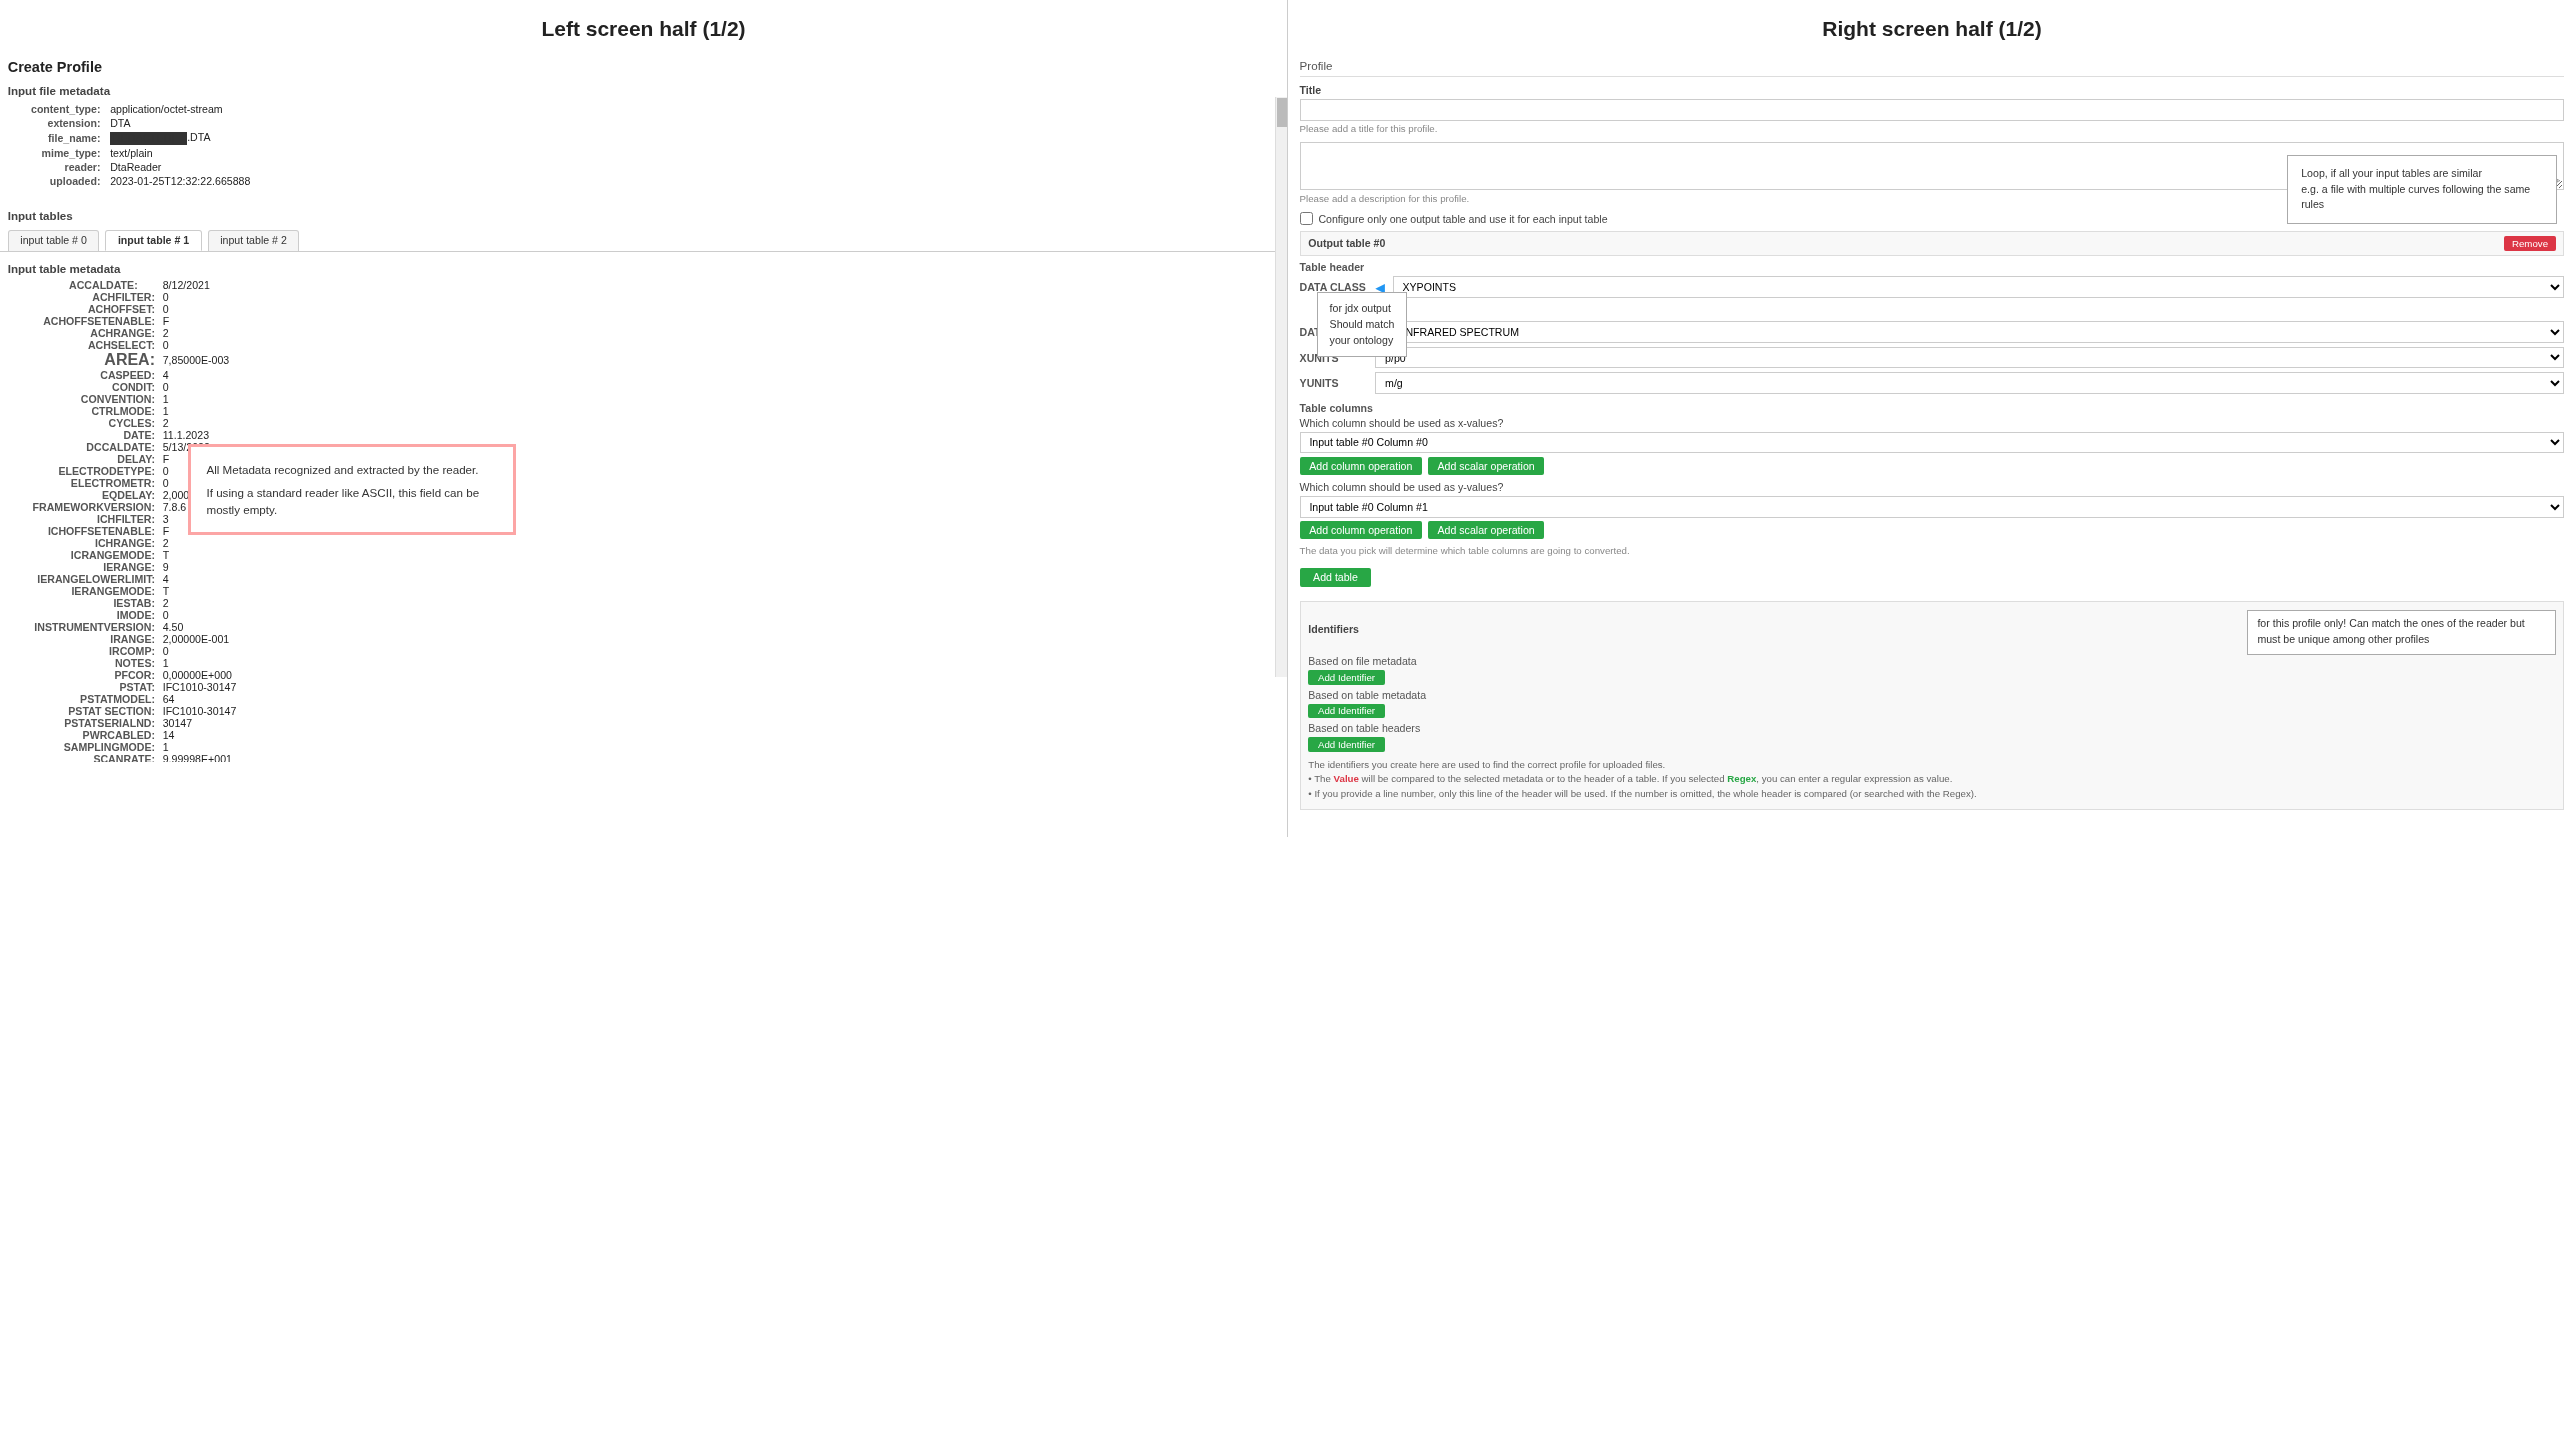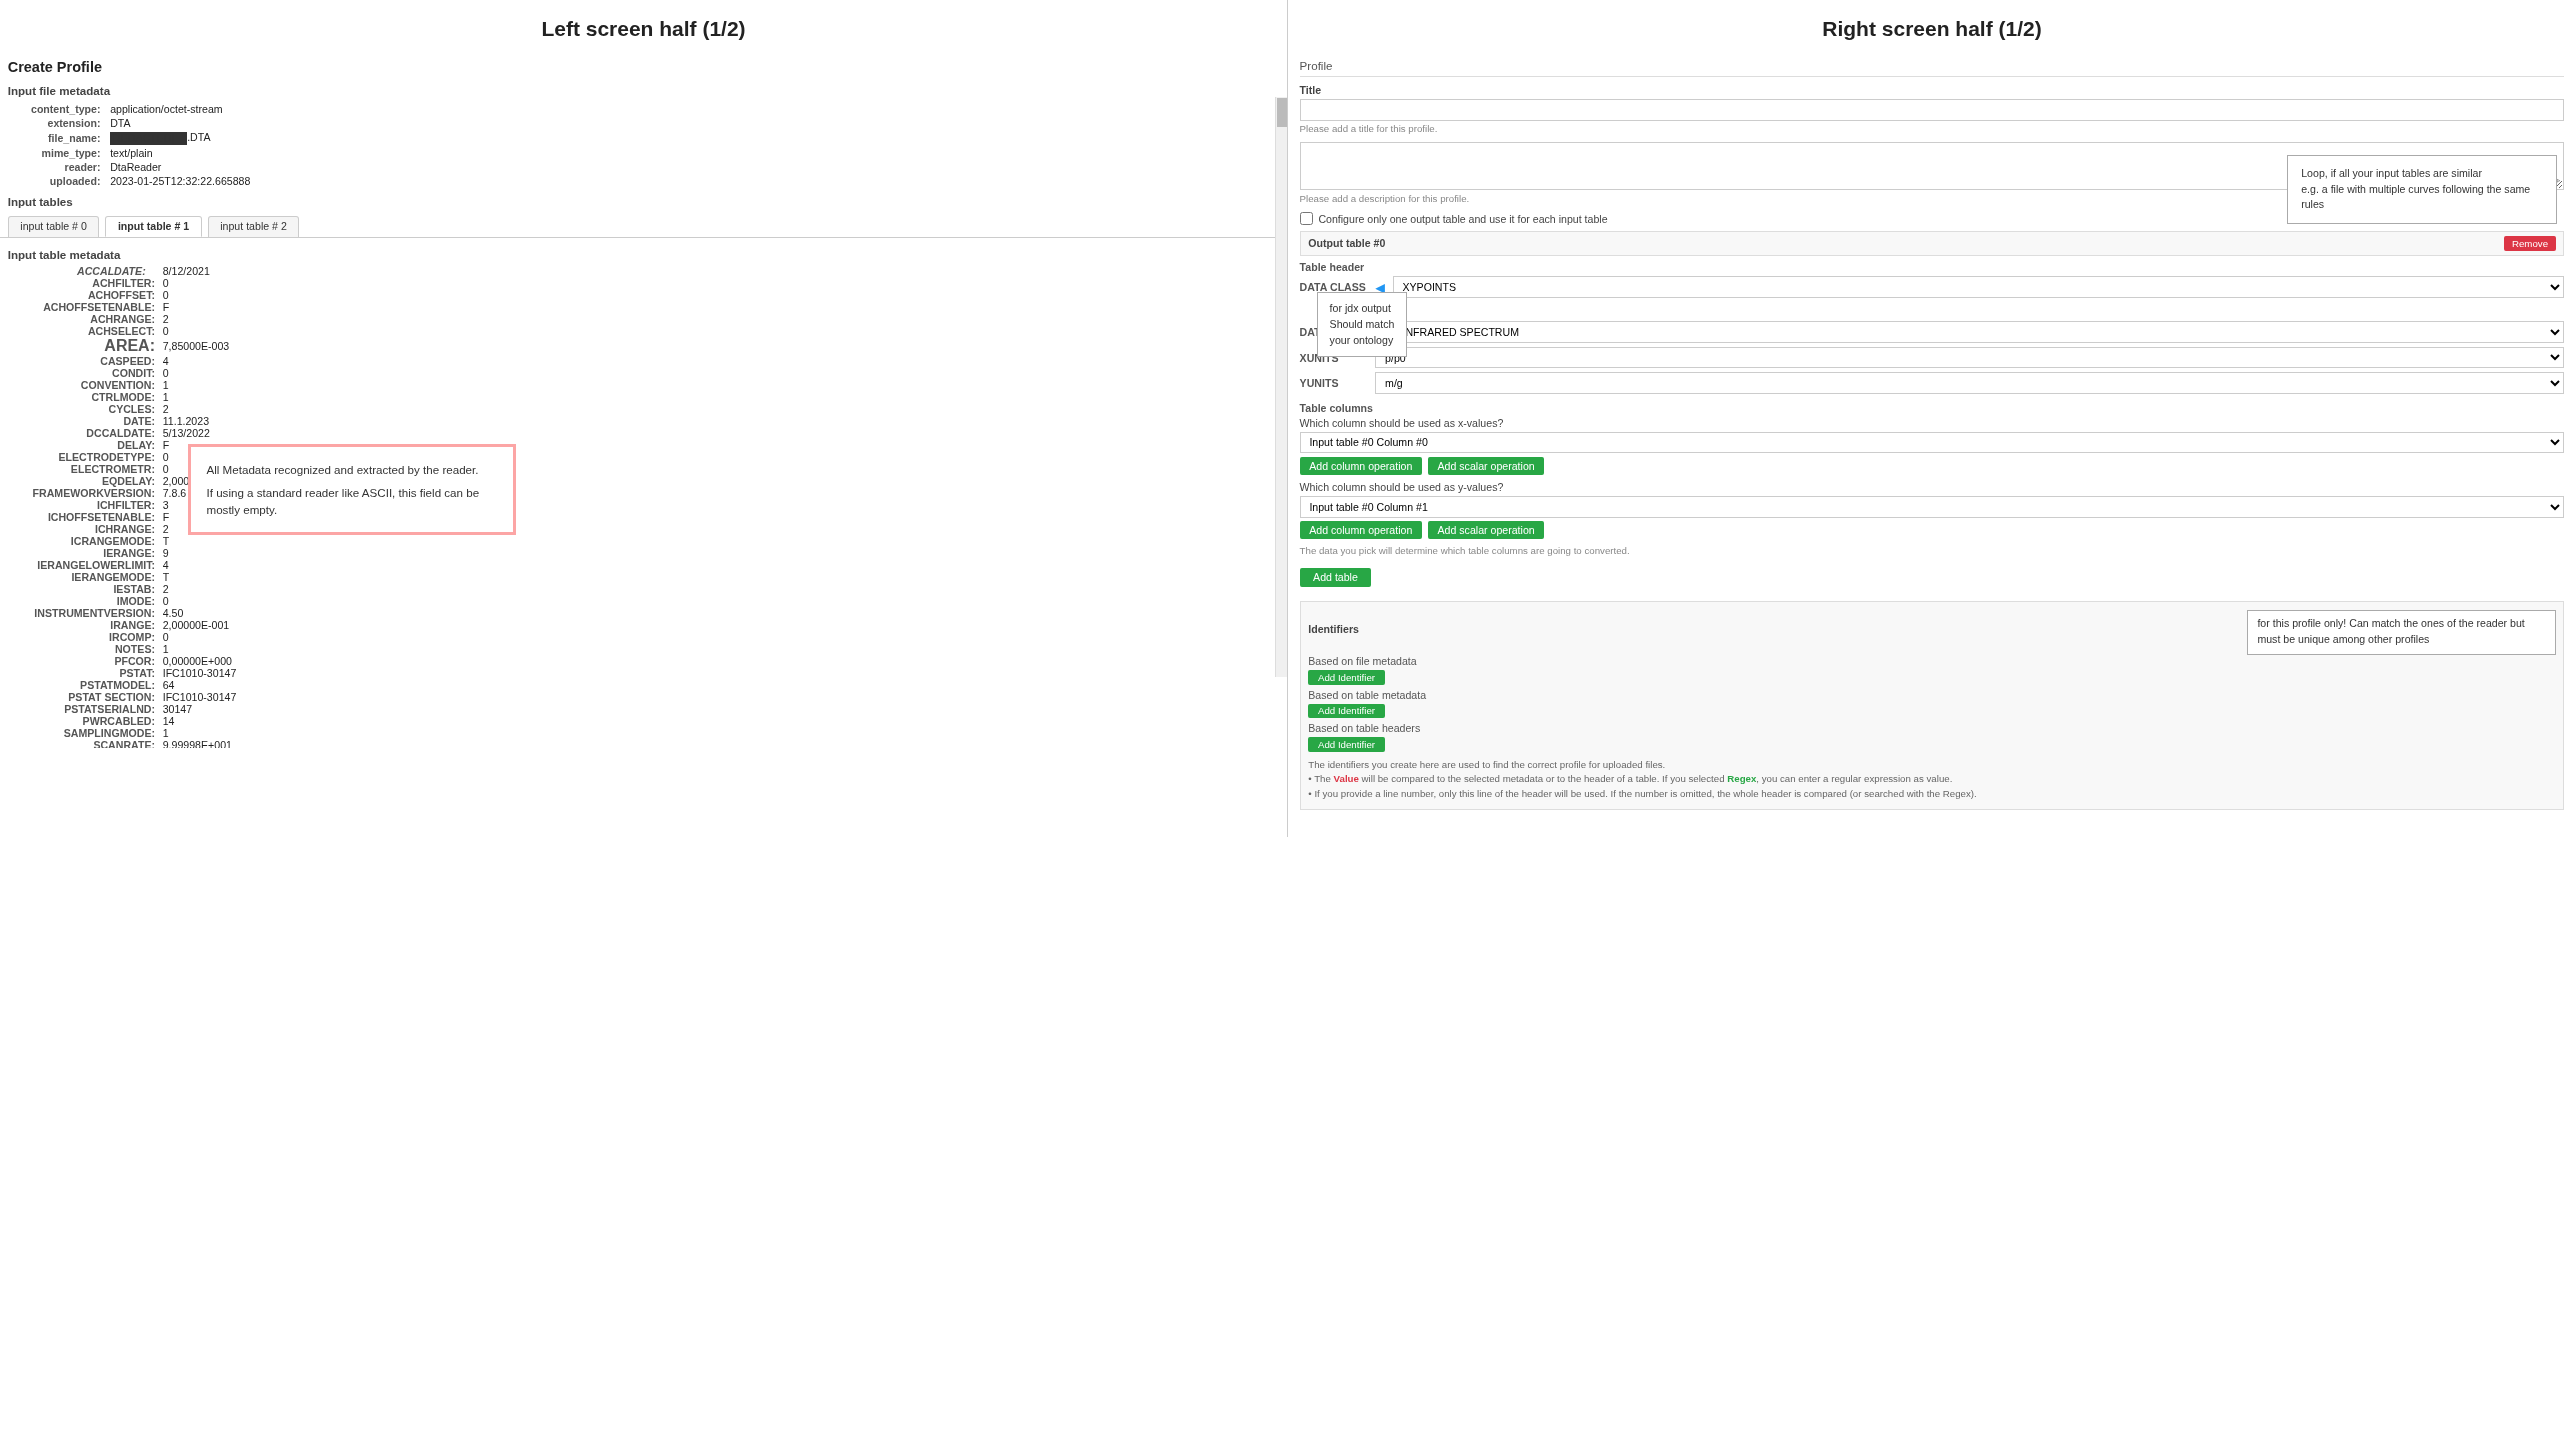--- a/index.html
+++ b/index.html
@@ -40,21 +40,21 @@
 
     .section-header {
       font-size: 11.6px;
       font-weight: bold;
       padding: 3.9px 7.7px;
       color: #444;
     }
 
     .metadata-table {
       margin-left: 29px;
-      margin-bottom: 2px;
+      margin-bottom: 16px;
     }
 
     .metadata-table tr td:first-child {
       font-weight: bold;
       font-size: 10.6px;
       color: #555;
       padding-right: 7.7px;
       text-align: right;
       white-space: nowrap;
     }
@@ -456,21 +456,21 @@
         <div class="tab active">input table # 1</div>
         <div class="tab">input table # 2</div>
       </div>
 
     <div class="section-header">Input table metadata</div>
 
     <div class="table-metadata">
       <table>
         <tbody id="table-metadata-tbody">
             <tr>
-              <td style="font-weight: bold; font-size: 10.6px; color: rgb(85, 85, 85); padding-right: 17px; text-align: right; min-width: 155px; font-style: italic;">ACCALDATE:</td>
+              <td style="font-weight: bold; font-size: 10.6px; color: rgb(85, 85, 85); padding-right: 25px; text-align: right; min-width: 155px;">ACCALDATE:</td>
               <td style="font-size: 10.6px;">8/12/2021</td>
             </tr>
             <tr>
               <td style="font-weight: bold; font-size: 10.6px; color: rgb(85, 85, 85); padding-right: 7.7px; text-align: right; min-width: 155px;">ACHFILTER:</td>
               <td style="font-size: 10.6px;">0</td>
             </tr>
             <tr>
               <td style="font-weight: bold; font-size: 10.6px; color: rgb(85, 85, 85); padding-right: 7.7px; text-align: right; min-width: 155px;">ACHOFFSET:</td>
               <td style="font-size: 10.6px;">0</td>
             </tr>

